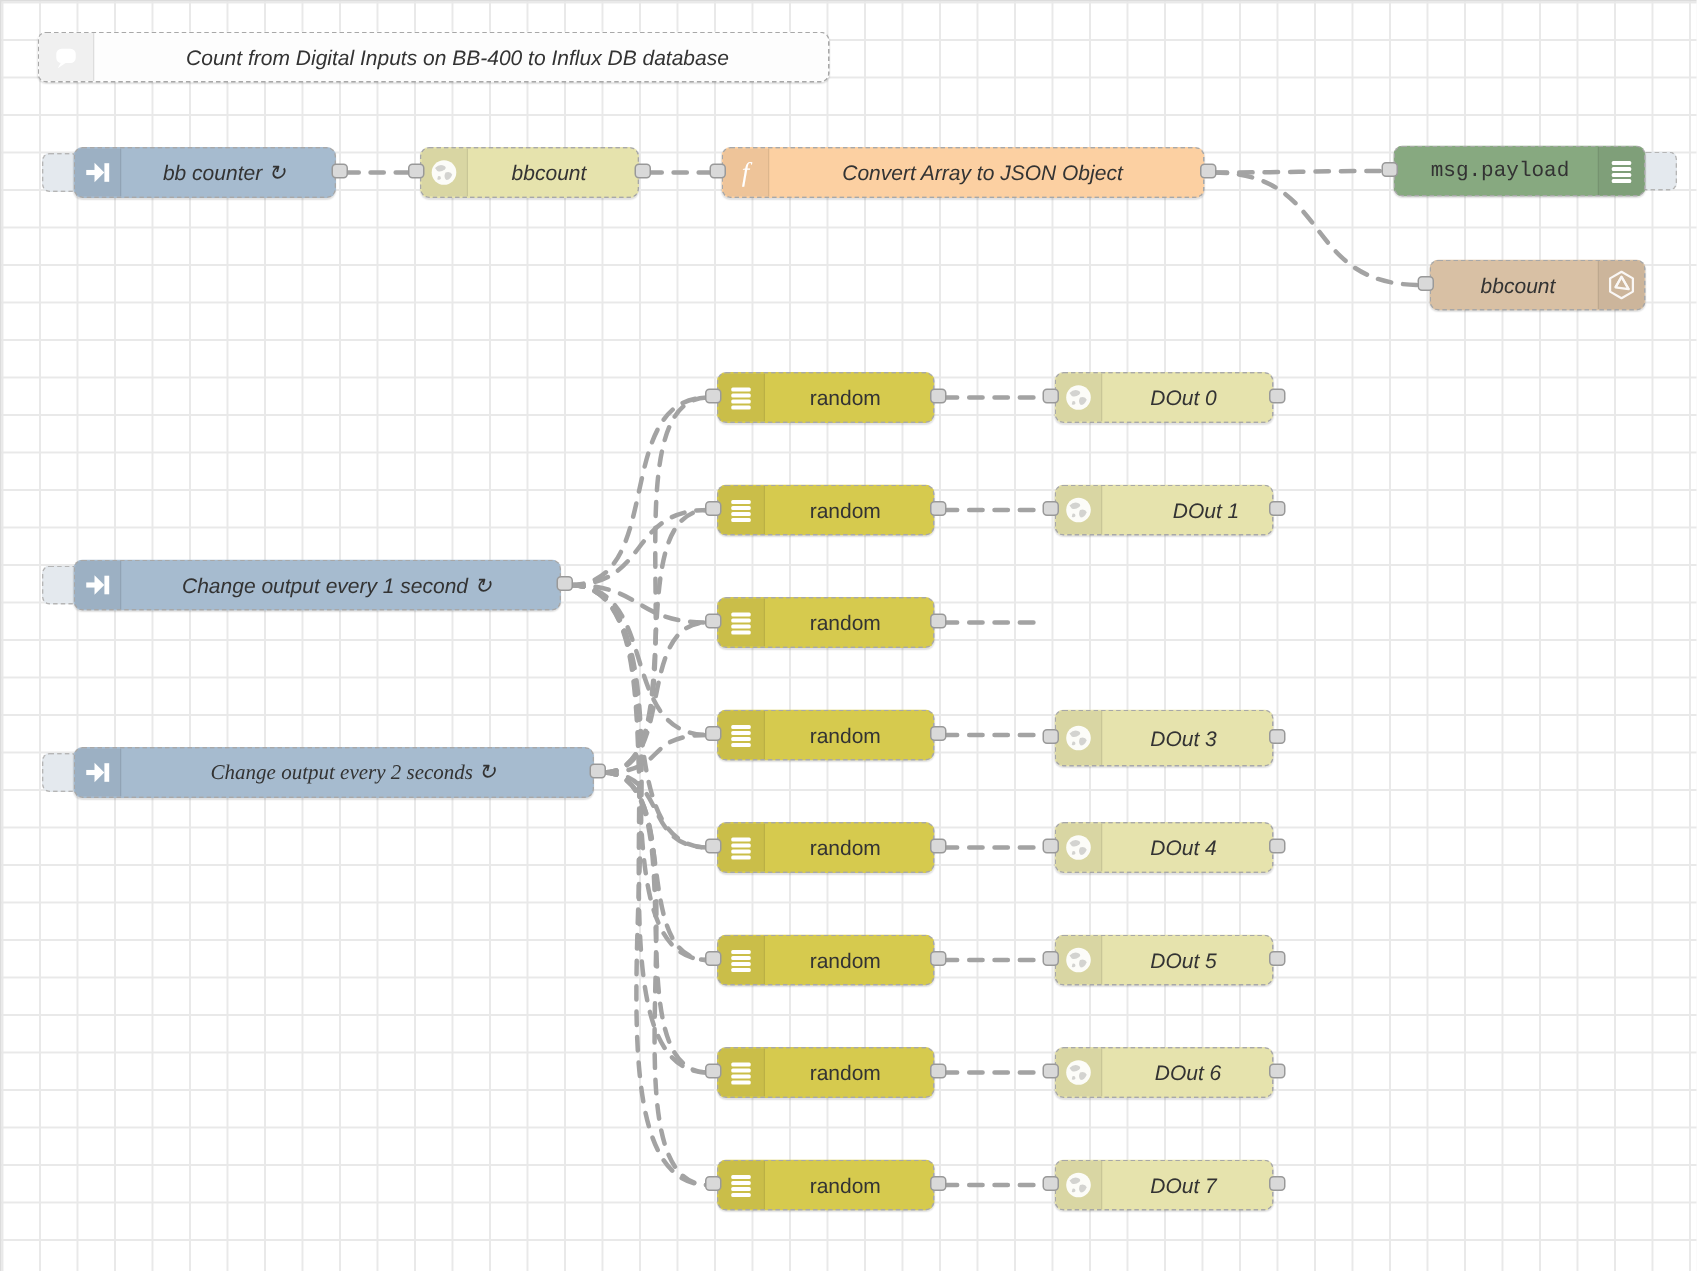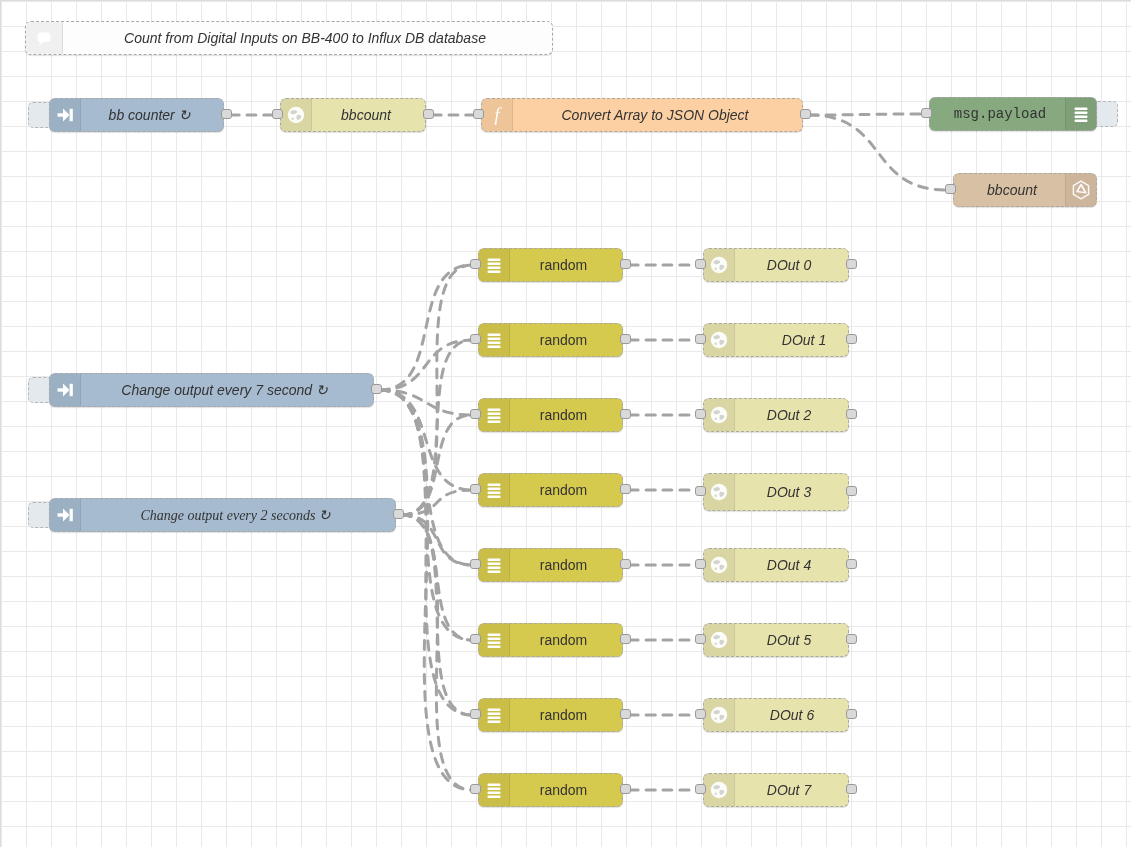--- a/index.html
+++ b/index.html
@@ -161,21 +161,21 @@
     <div class="node" style="left: 48px; top: 372px; width: 325px; height: 34px; background: rgb(166, 187, 207);">
       <div class="icon-region left shade" style="width: 30px;">
         <span class="icn">
           <svg width="20" height="20" viewBox="0 0 20 20">
             <rect x="2.5" y="8.3" width="8" height="3.4" fill="#fff"></rect>
             <path d="M8 3.5 L14.5 10 L8 16.5 Z" fill="#fff"></path>
             <rect x="14.6" y="3.8" width="3.2" height="12.4" fill="#fff"></rect>
           </svg>
         </span>
       </div>
-      <div class="node-label italic" style="left: 30px; right: 4px;">Change output every 7 second ↻</div>
+      <div class="node-label italic" style="left: 30px; right: 4px;">Change output every 1 second ↻</div>
       <div class="port out"></div>
     </div>
     <div class="node-button" style="top: 501px; left: 27px;"></div>
     <div class="node" style="left: 48px; top: 497px; width: 347px; height: 34px; background: rgb(166, 187, 207);">
       <div class="icon-region left shade" style="width: 30px;">
         <span class="icn">
           <svg width="20" height="20" viewBox="0 0 20 20">
             <rect x="2.5" y="8.3" width="8" height="3.4" fill="#fff"></rect>
             <path d="M8 3.5 L14.5 10 L8 16.5 Z" fill="#fff"></path>
             <rect x="14.6" y="3.8" width="3.2" height="12.4" fill="#fff"></rect>
@@ -344,35 +344,20 @@
             <path d="M4 7 Q7 4 10 5.5 Q12 6.5 10.5 8 Q8 10 5.5 9 Z" fill="rgba(0,0,0,0.16)"></path>
             <path d="M11 10 Q14.5 9 15.5 11.5 Q14 15 11.5 15 Q9.5 13 11 10 Z" fill="rgba(0,0,0,0.16)"></path>
             <path d="M6 12.5 Q8 12 8 14 Q7 15.5 5.5 14.5 Z" fill="rgba(0,0,0,0.16)"></path>
           </svg>
         </span>
       </div>
       <div class="node-label italic" style="left: 20px; right: 4px; margin-left: 40px;">DOut 1</div>
       <div class="port in"></div>
       <div class="port out"></div>
     </div>
-    <div class="node" style="left: 702px; top: 397px; width: 146px; height: 34px; background: rgb(230, 227, 173);">
-      <div class="icon-region left shade" style="width: 30px;">
-        <span class="icn">
-          <svg width="20" height="20" viewBox="0 0 20 20">
-            <circle cx="10" cy="10" r="8.2" fill="#fff" opacity="0.92"></circle>
-            <path d="M4 7 Q7 4 10 5.5 Q12 6.5 10.5 8 Q8 10 5.5 9 Z" fill="rgba(0,0,0,0.16)"></path>
-            <path d="M11 10 Q14.5 9 15.5 11.5 Q14 15 11.5 15 Q9.5 13 11 10 Z" fill="rgba(0,0,0,0.16)"></path>
-            <path d="M6 12.5 Q8 12 8 14 Q7 15.5 5.5 14.5 Z" fill="rgba(0,0,0,0.16)"></path>
-          </svg>
-        </span>
-      </div>
-      <div class="node-label italic" style="left: 30px; right: 4px;">DOut 2</div>
-      <div class="port in"></div>
-      <div class="port out"></div>
-    </div>
     <div class="node" style="left: 702px; top: 472px; width: 146px; height: 38px; background: rgb(230, 227, 173);">
       <div class="icon-region left shade" style="width: 30px;">
         <span class="icn">
           <svg width="20" height="20" viewBox="0 0 20 20">
             <circle cx="10" cy="10" r="8.2" fill="#fff" opacity="0.92"></circle>
             <path d="M4 7 Q7 4 10 5.5 Q12 6.5 10.5 8 Q8 10 5.5 9 Z" fill="rgba(0,0,0,0.16)"></path>
             <path d="M11 10 Q14.5 9 15.5 11.5 Q14 15 11.5 15 Q9.5 13 11 10 Z" fill="rgba(0,0,0,0.16)"></path>
             <path d="M6 12.5 Q8 12 8 14 Q7 15.5 5.5 14.5 Z" fill="rgba(0,0,0,0.16)"></path>
           </svg>
         </span>

